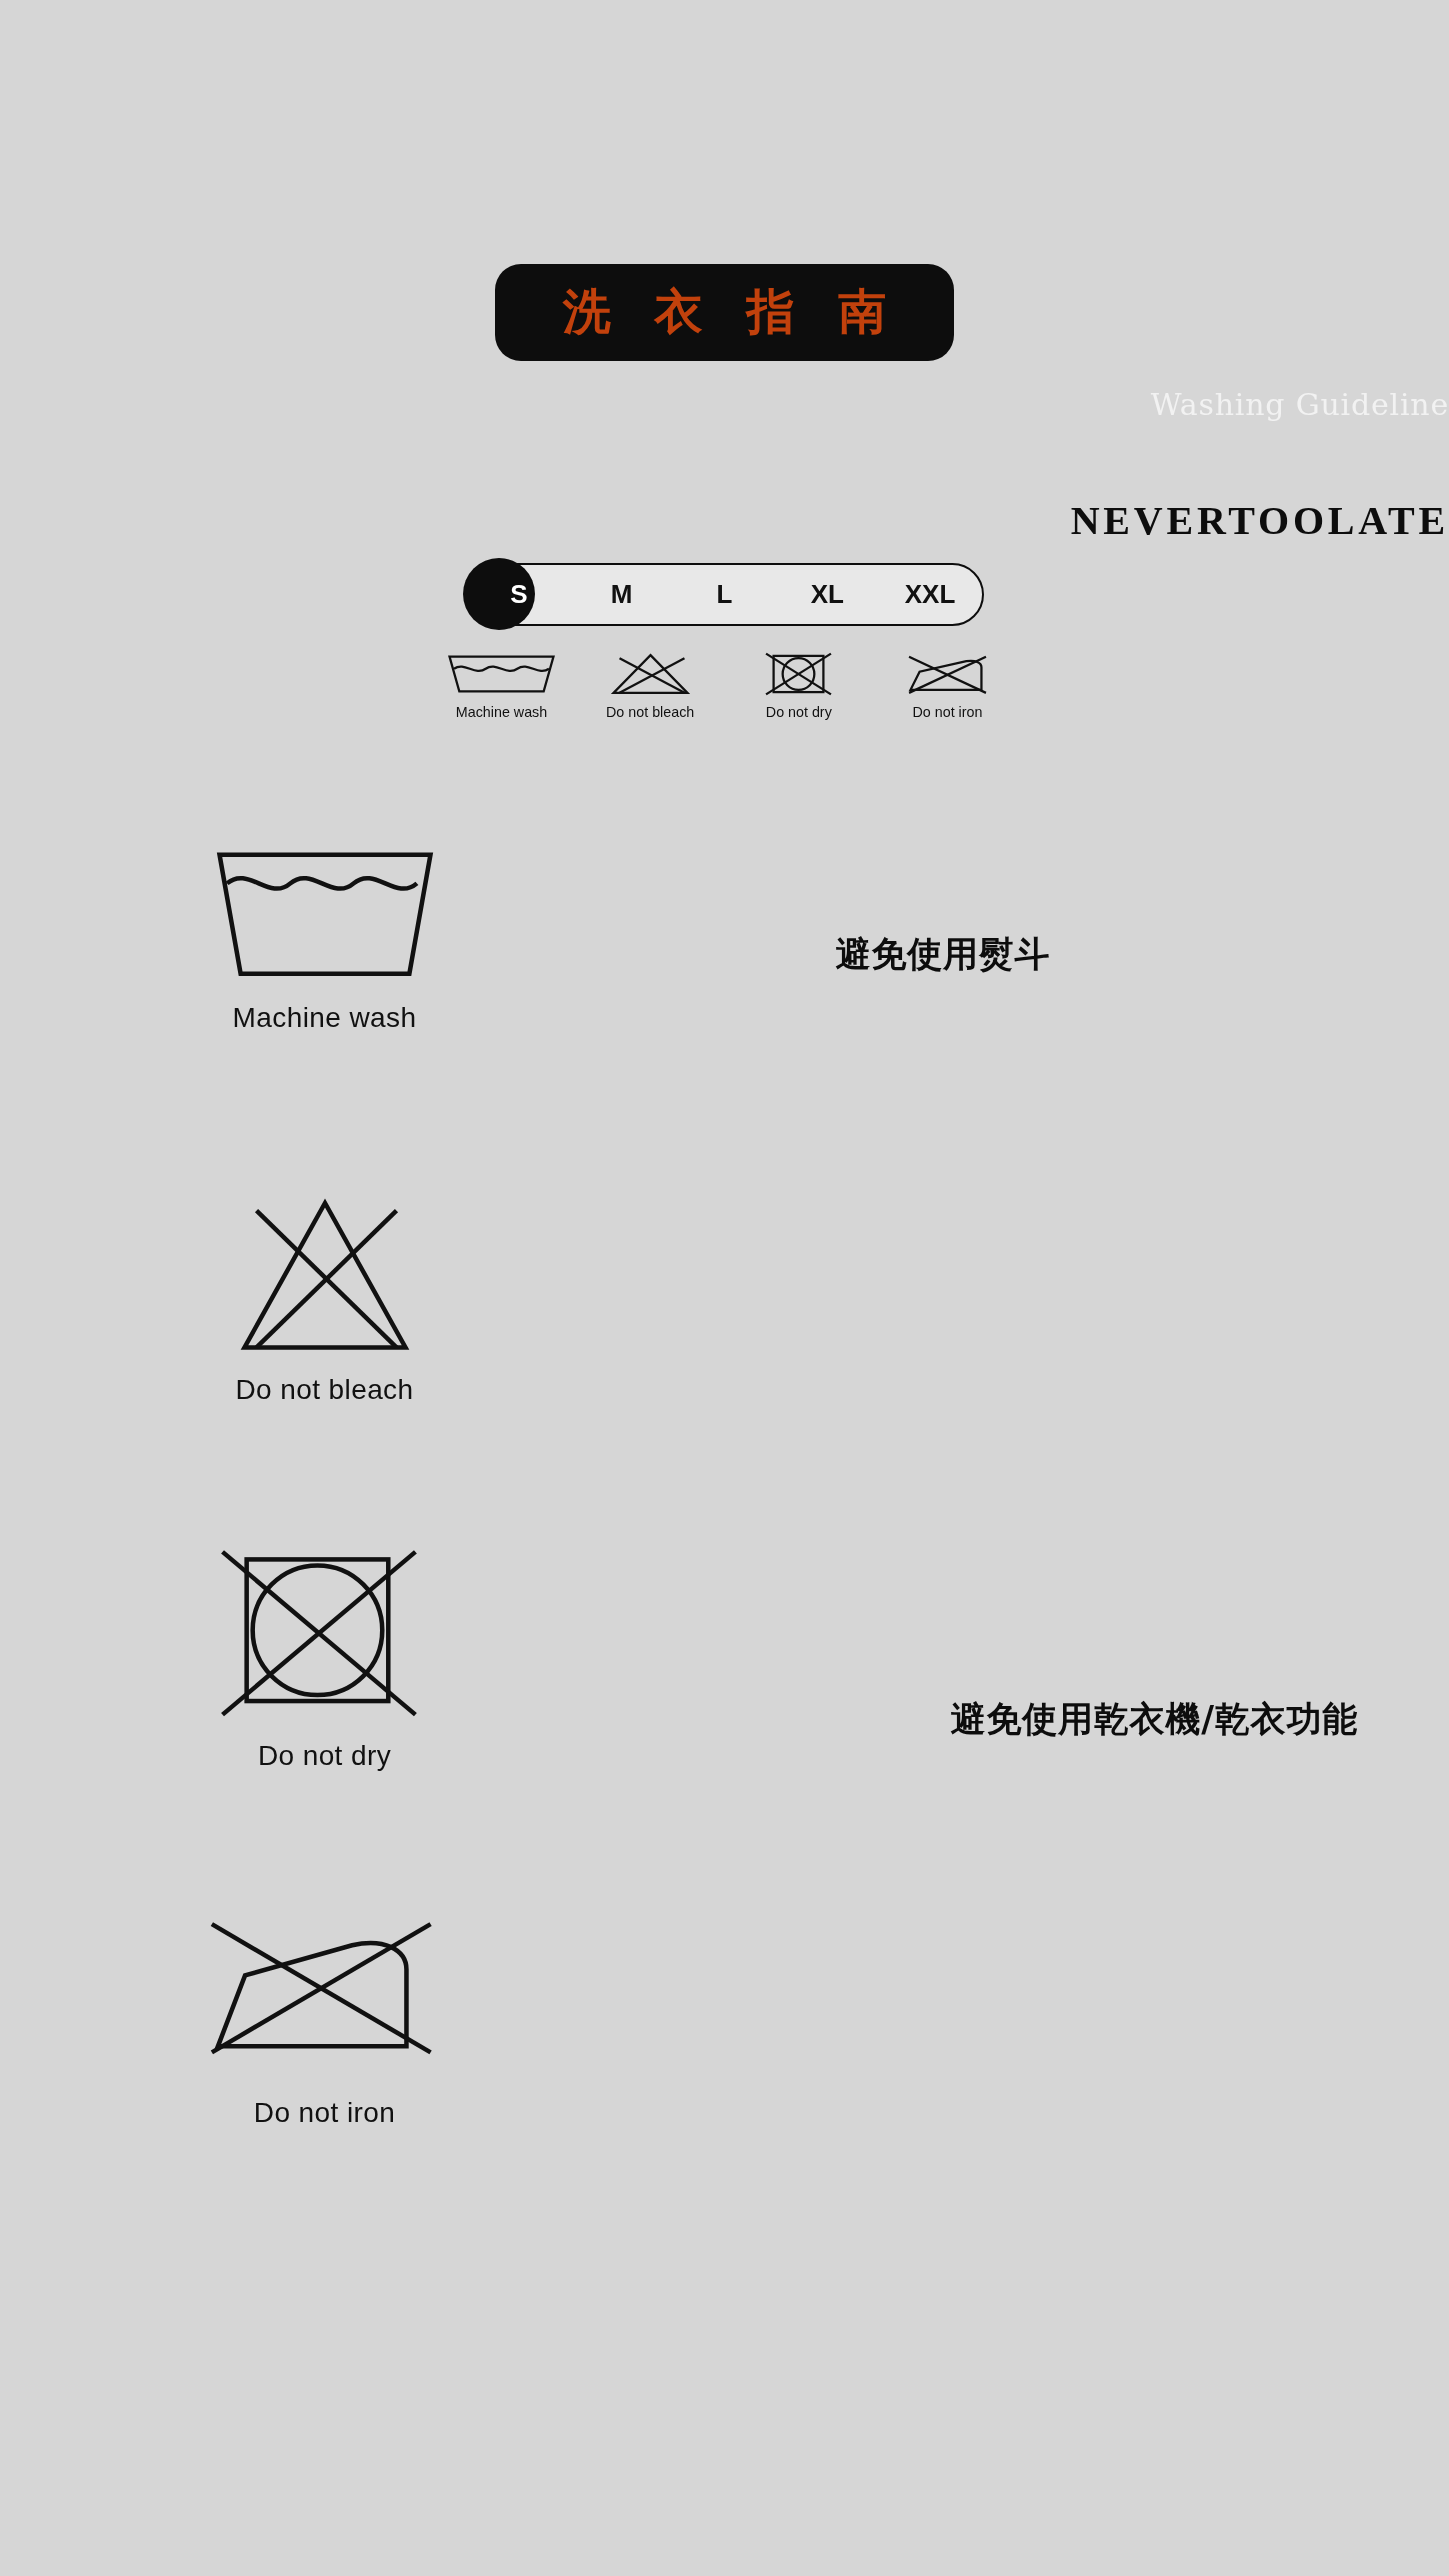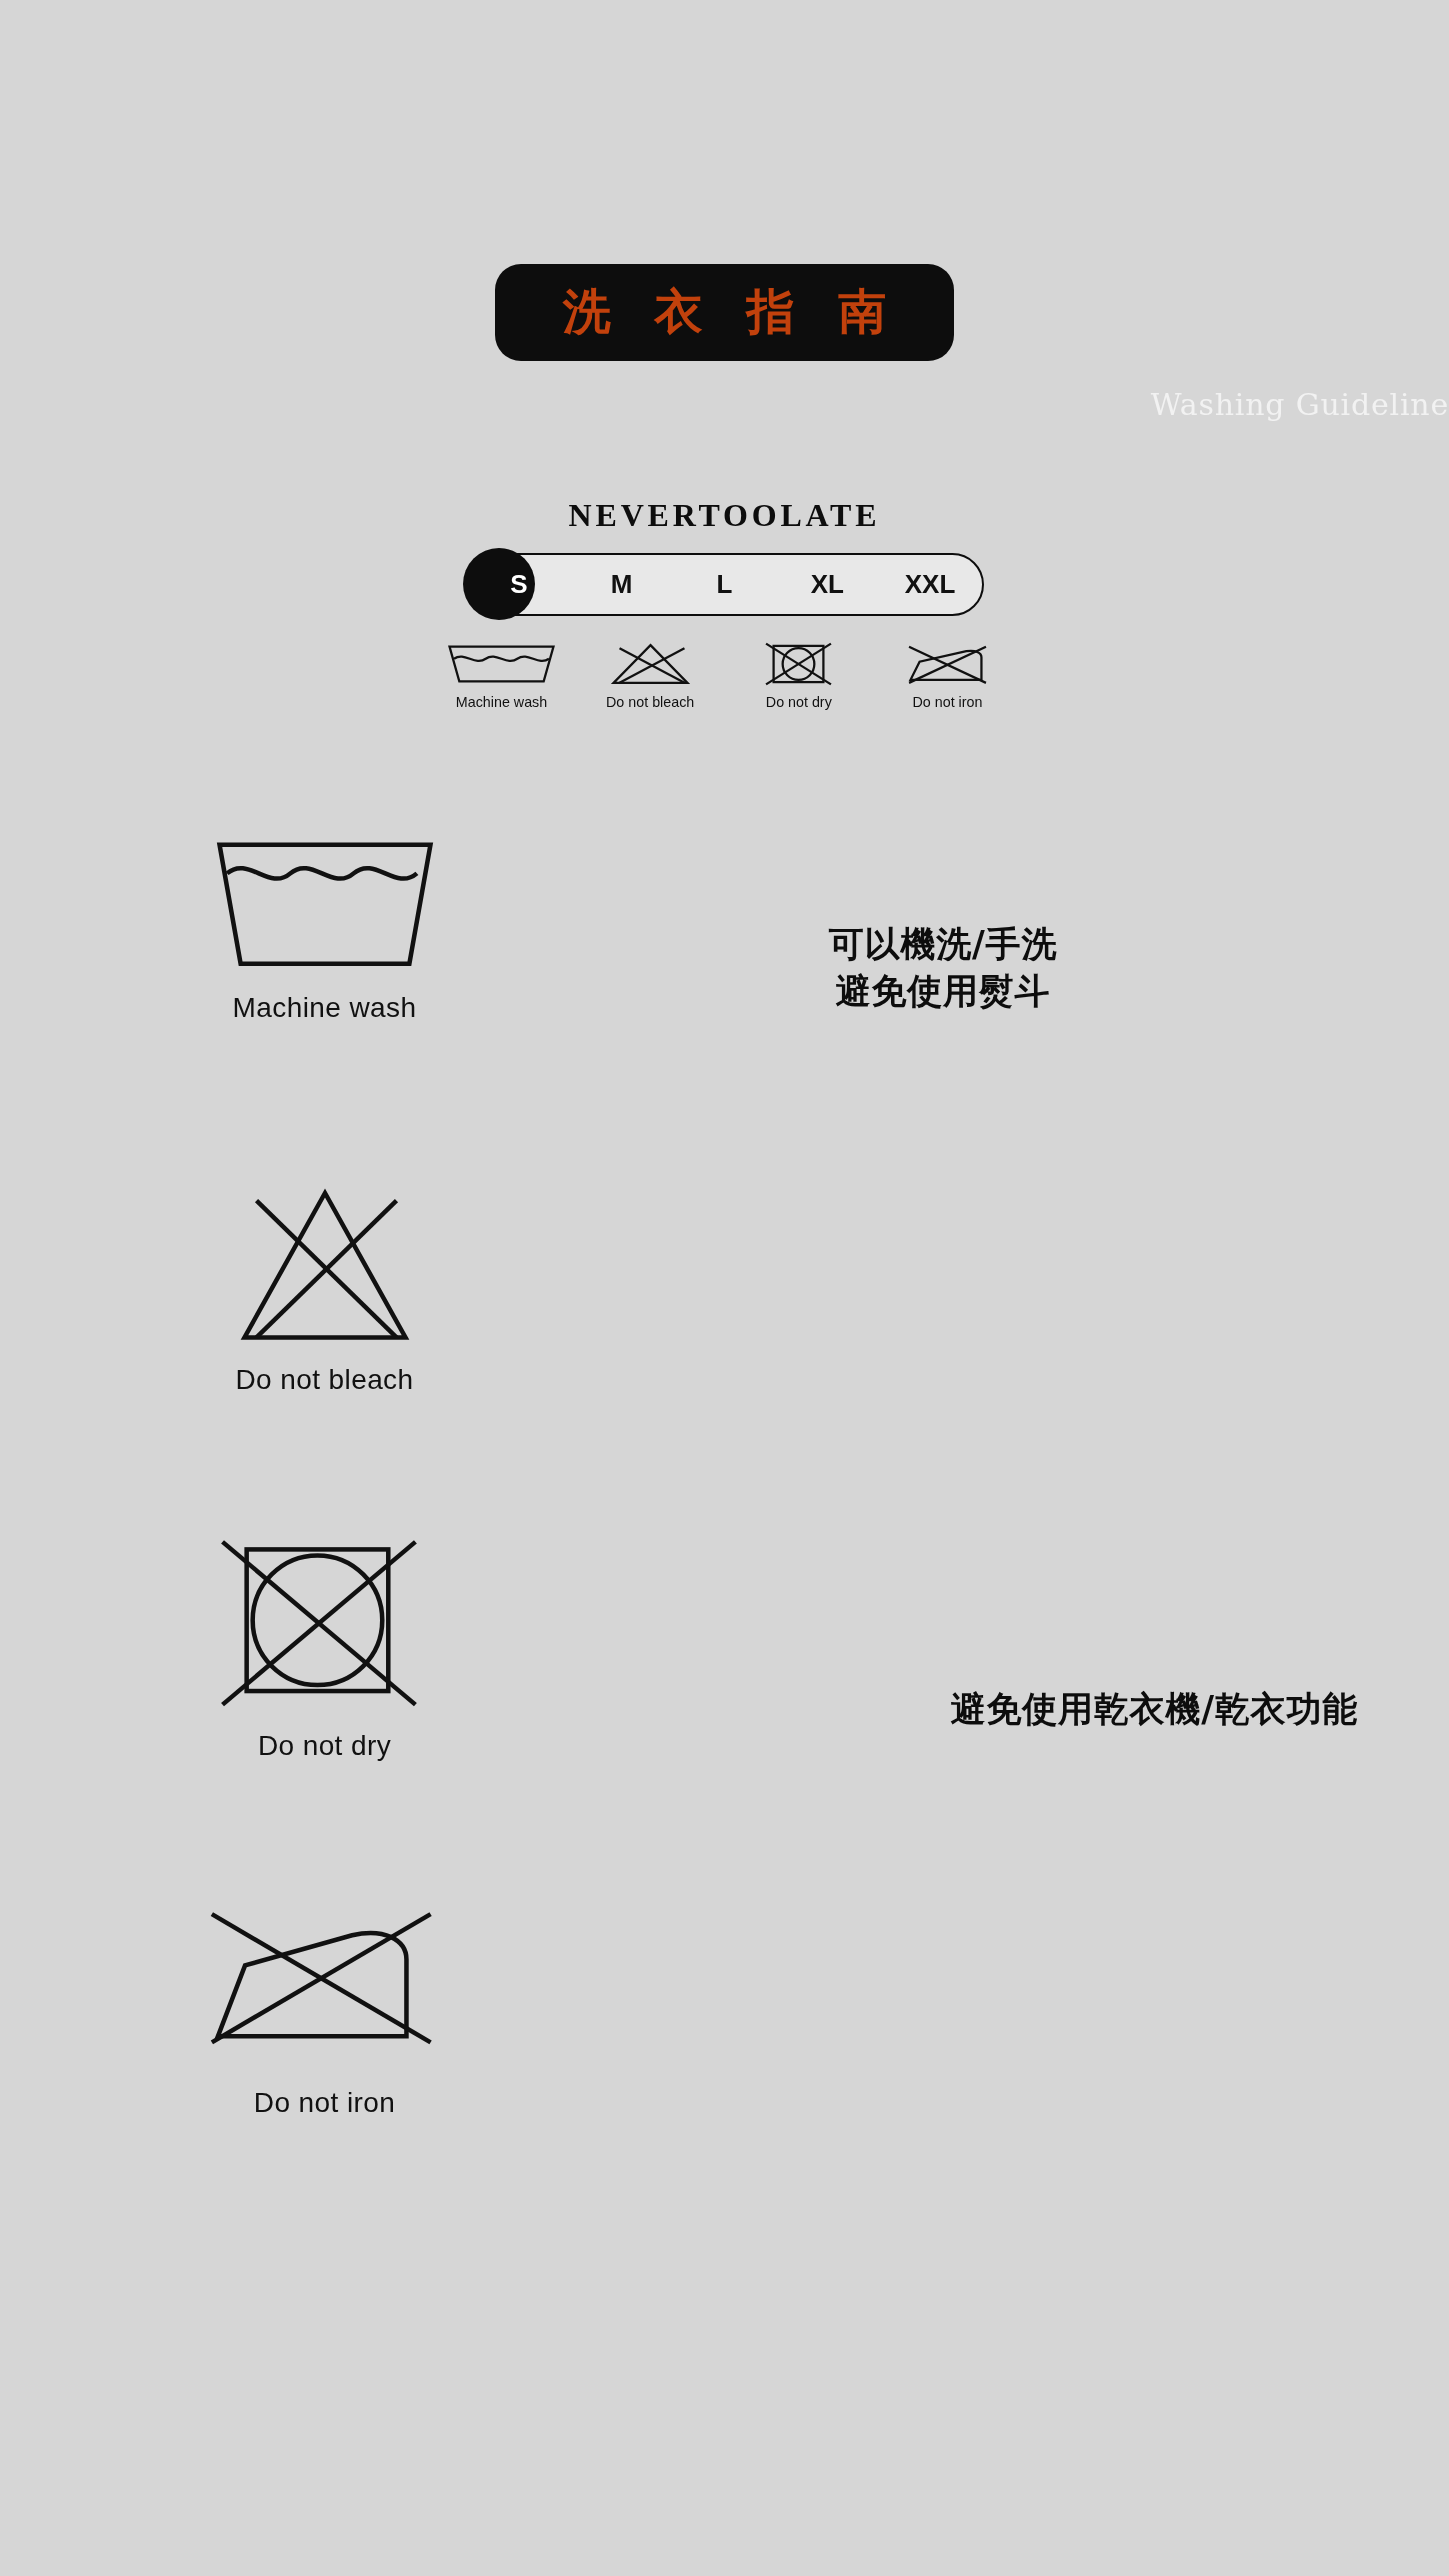--- a/index.html
+++ b/index.html
@@ -47,23 +47,24 @@
 
   
   .label-block {
     width: 100%;
     text-align: center;
     margin-top: 75px;
   }
   .brand {
     font-family: "Liberation Serif", serif;
     font-weight: 700;
-    font-size: 32px;
+    font-size: 40px;
     letter-spacing: 3.8px;
     color: #0d0d0d;
+    text-align: right;
   }
   .size-bar {
     position: relative;
     width: 518px;
     height: 63px;
     margin: 19.6px auto 0 auto;
     border: 2.3px solid #0d0d0d;
     border-radius: 32px;
     background: #e8e8e8;
     display: flex;
@@ -226,21 +227,20 @@
 
   <div class="row r-wash">
     <div class="icon-col">
       <svg class="big-icon" width="226" height="136" viewBox="0 0 300 180">
         <path d="M10 10 H290 L262 168 H38 Z" fill="none" stroke="#111" stroke-width="6"></path>
         <path d="M20 48 C48 24, 76 72, 104 48 C132 24, 160 72, 188 48 C216 24, 244 72, 272 48" fill="none" stroke="#111" stroke-width="6"></path>
       </svg>
       <div class="en-caption">Machine wash</div>
     </div>
     <div class="text-col">
-      <div class="zh-line">可以機洗/手洗</div>
       <div class="zh-line">避免使用熨斗</div>
     </div>
   </div>
 
   <div class="row r-bleach">
     <div class="icon-col">
       <svg class="big-icon" width="174" height="158" viewBox="0 0 230 210">
         <path d="M115 8 L222 200 H8 Z" fill="none" stroke="#111" stroke-width="6"></path>
         <line x1="24" y1="18" x2="210" y2="200" stroke="#111" stroke-width="6"></line>
         <line x1="210" y1="18" x2="24" y2="200" stroke="#111" stroke-width="6"></line>

